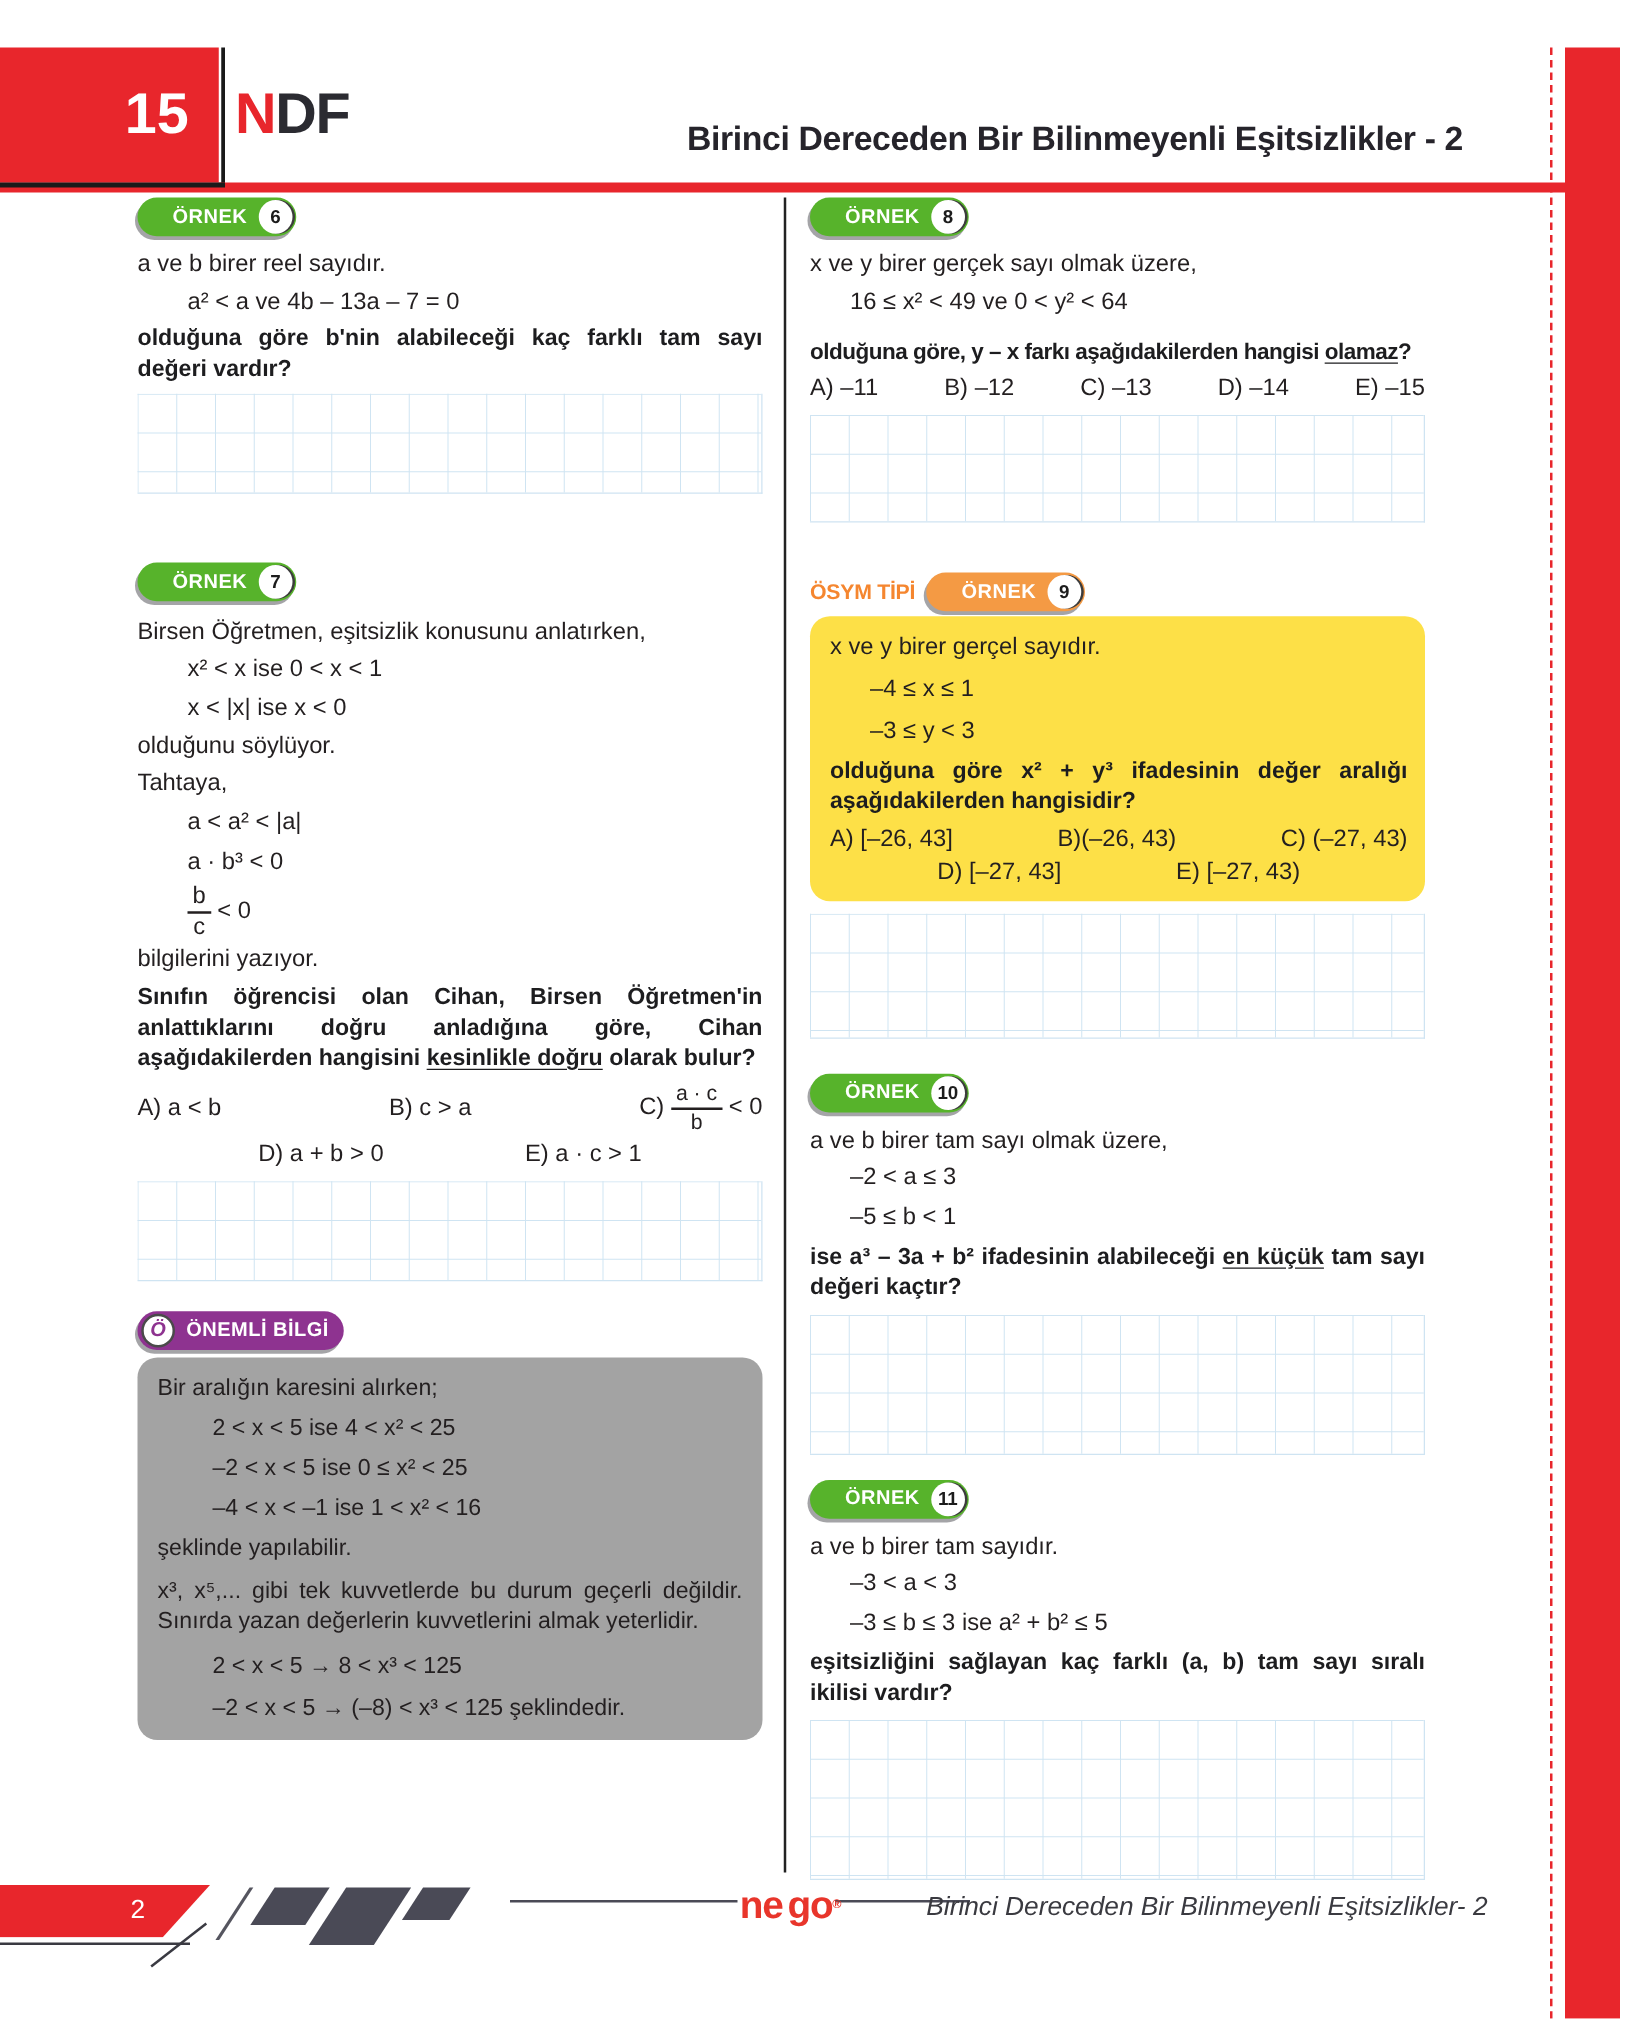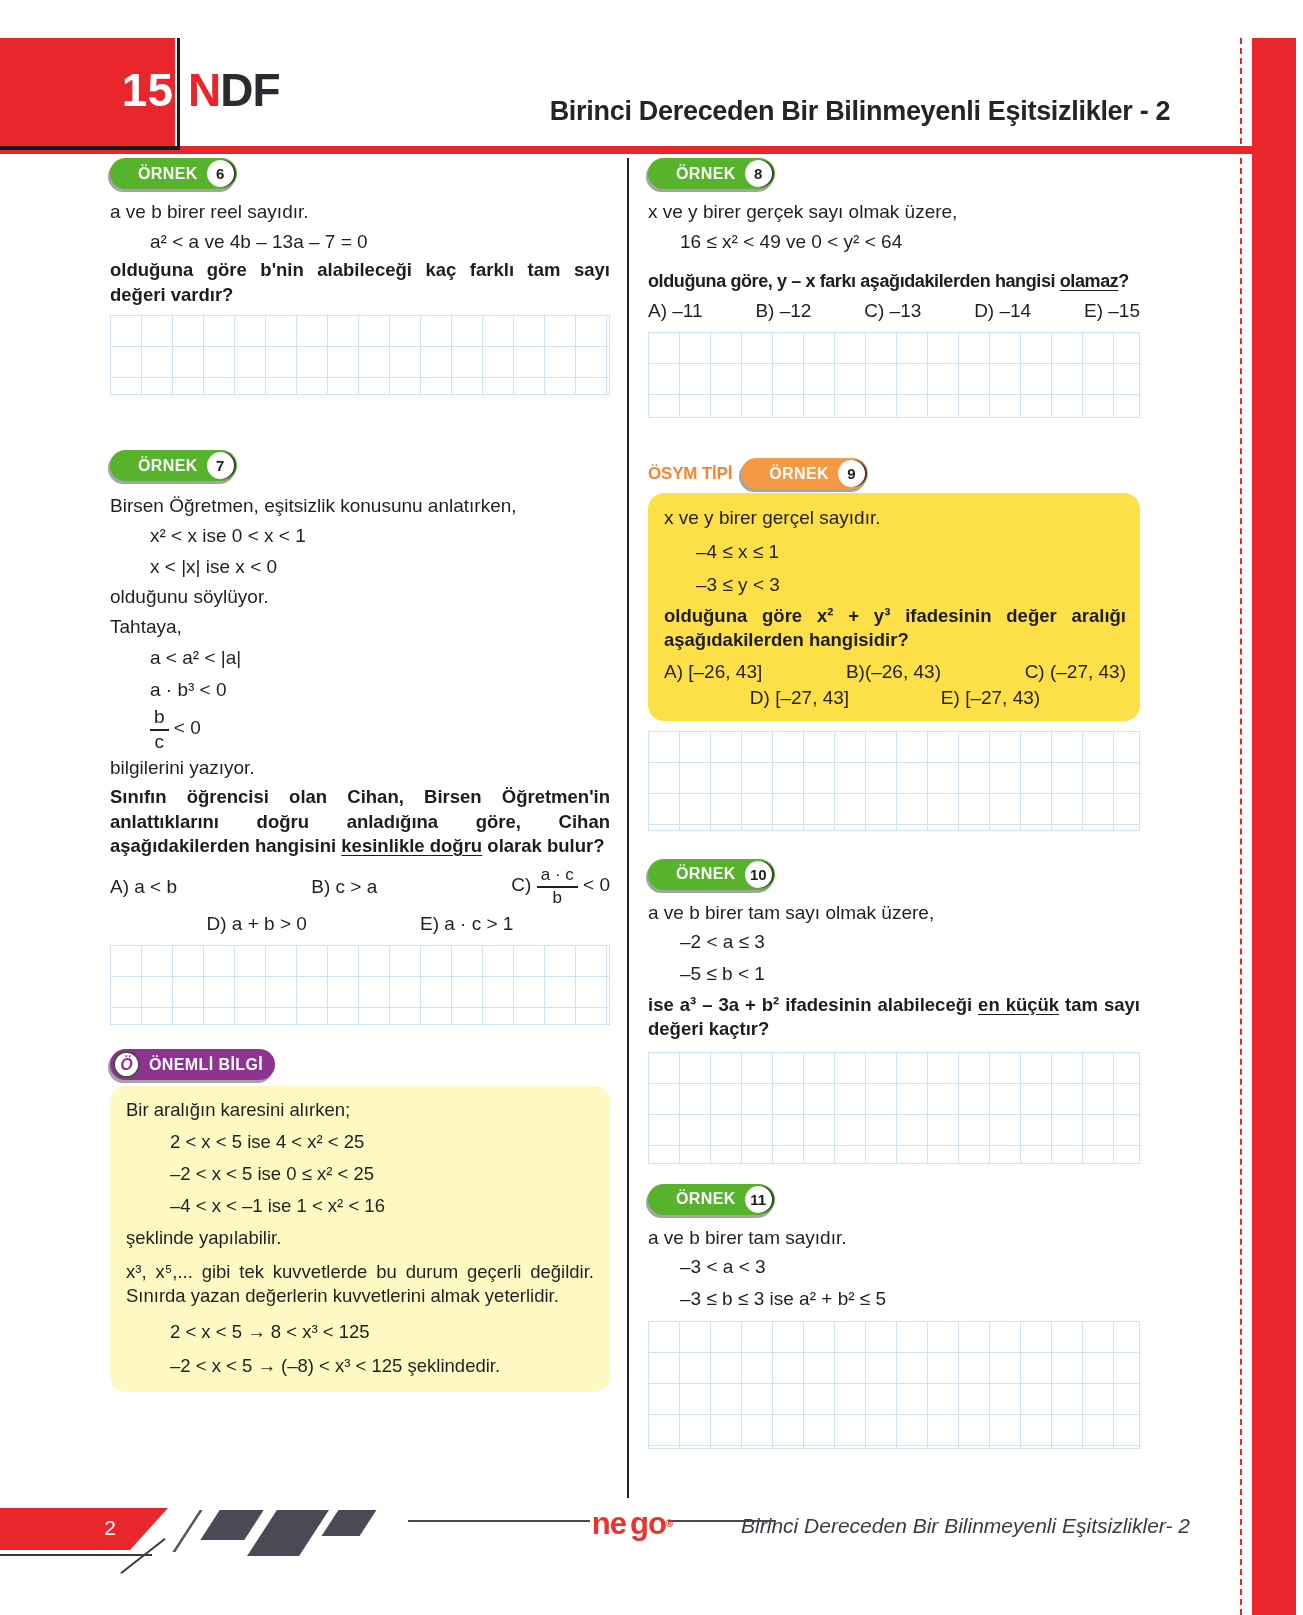--- a/index.html
+++ b/index.html
@@ -4,21 +4,21 @@
 <style>
   * { margin:0; padding:0; box-sizing:border-box; }
   body { background:#fff; }
   #page {
     position:relative; width:1303px; height:1615px; background:#fff;
     font-family:"Liberation Sans", sans-serif; color:#231f20; overflow:hidden;
   }
 
   
   .h-red { position:absolute; left:0; top:38px; width:175px; height:108px; background:#e8262c;
-           color:#fff; font-size:46px; font-weight:bold; text-align:right; line-height:104px; padding-right:2px; }
+           color:#fff; font-size:46px; font-weight:bold; text-align:right; line-height:104px; padding-right:24px; }
   .h-vline { position:absolute; left:177px; top:38px; width:3px; height:112px; background:#1a1a1a; }
   .h-brand { position:absolute; left:188px; top:38px; height:108px; line-height:104px; font-size:46px; font-weight:bold; letter-spacing:-1px; }
   .h-brand .n { color:#e8262c; }
   .h-brand .df { color:#2b2b31; }
   .h-title { position:absolute; left:520px; top:96px; width:680px; text-align:center;
              font-size:27px; font-weight:bold; color:#26242b; letter-spacing:-0.3px; }
   .h-bar { position:absolute; left:0; top:146px; width:1296px; height:8px; background:#e8262c; }
   .h-bar-dark { position:absolute; left:0; top:146px; width:180px; height:4px; background:#1a1a1a; }
 
   
@@ -65,21 +65,21 @@
   
   .frac { display:inline-block; text-align:center; vertical-align:middle; line-height:1.05; font-size:19px; }
   .frac .fnum { display:block; border-bottom:2px solid #231f20; padding:0 4px 2px; }
   .frac .fden { display:block; padding-top:1px; }
 
   .opts  { display:flex; justify-content:space-between; align-items:center; font-size:19px; }
   .opts2 { display:flex; justify-content:space-around; align-items:center; font-size:19px; padding:0 40px; }
 
   
   .peach { background:#fde047; border-radius:16px; padding:12px 14px 12px 16px; }
-  .lav   { background:#fef9c3; border-radius:16px; padding:12px 16px 14px 16px; }
+  .lav   { background:#a3a3a3; border-radius:16px; padding:12px 16px 14px 16px; }
   .lav .t, .lav .math { font-size:18.5px; line-height:1.3; }
   .lav .math { margin-left:44px; }
 
   .mt4{margin-top:4px;} .mt6{margin-top:6px;} .mt8{margin-top:8px;} .mt10{margin-top:10px;}
   .mt12{margin-top:12px;}
 
   
   .footer { position:absolute; left:0; top:1500px; width:1303px; height:80px; }
   .f-red { position:absolute; left:0; top:8px; width:168px; height:42px; background:#e8262c;
            clip-path:polygon(0 0,168px 0,130px 42px,0 42px);
@@ -248,20 +248,21 @@
 
     <div class="badge-row" style="margin-top:20px;">
       <span class="badge green">
         <span class="badge-label">ÖRNEK</span>
         <span class="badge-num">11</span>
       </span>
     </div>
     <div class="t mt10">a ve b birer tam sayıdır.</div>
     <div class="math mt4">–3 &lt; a &lt; 3</div>
     <div class="math mt6">–3 ≤ b ≤ 3 ise a² + b² ≤ 5</div>
+    <div class="q mt6">eşitsizliğini sağlayan kaç farklı (a, b) tam sayı sıralı ikilisi var­dır?</div>
     <div class="grid mt10" style="height:128px;"></div>
   </div>
 
   <div class="footer">
     <div class="f-red">2</div>
     <div class="f-underl"></div>
     <div class="f-underd"></div>
     <div class="f-slash0"></div>
     <div class="f-s1"></div>
     <div class="f-s2"></div>

